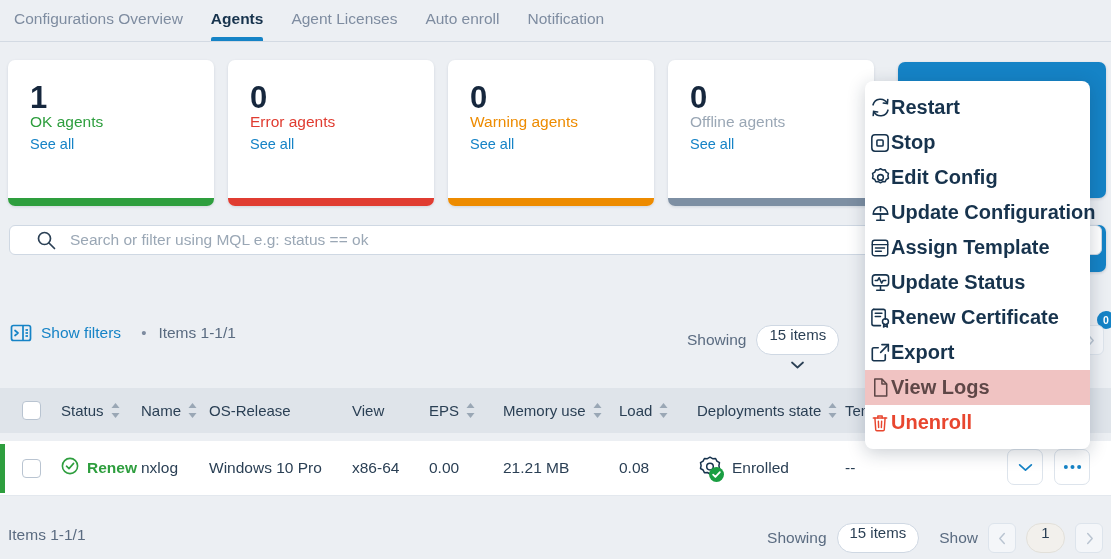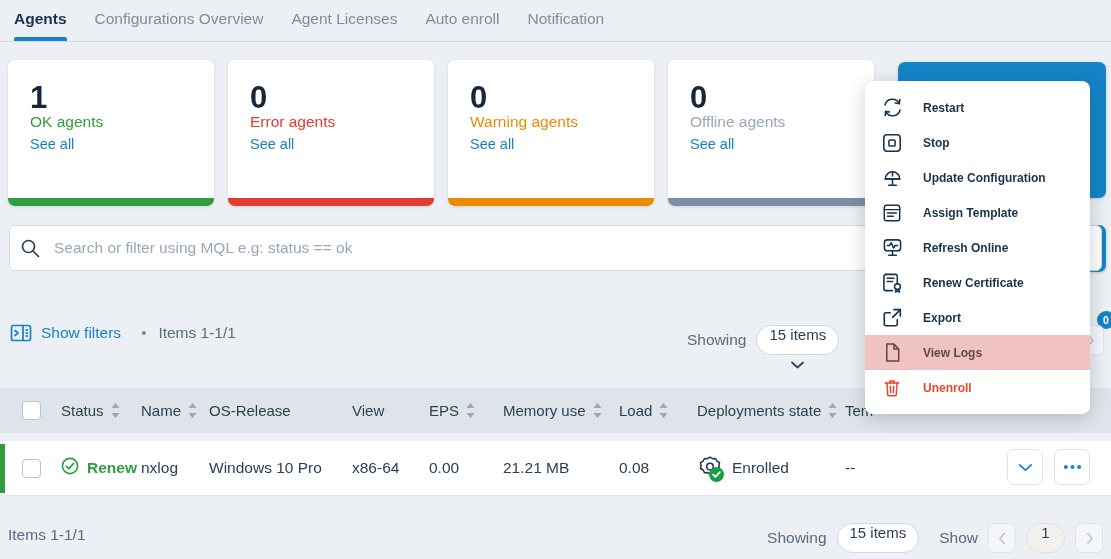--- a/index.html
+++ b/index.html
@@ -52,23 +52,23 @@
   
   .blue-btn {
     position:absolute; background:#1583c6; border-radius:7px;
     box-shadow:0 1px 3px rgba(20,40,70,.18);
   }
   #blue-primary { left:898px; top:62px; width:208px; height:136px; }
   #blue-secondary{ left:898px; top:225px; width:208px; height:47px; }
 
   
   .searchwrap {
-    position:absolute; left:9px; top:225px; width:1093px; height:46px;
+    position:absolute; left:9px; top:225px; width:1093px; height:30px;
     background:#fff; border:1px solid #cfd8e3; border-radius:6px;
-    display:flex; align-items:center; padding-left:10px;
+    display:flex; align-items:center; padding-left:26px;
   }
   .searchwrap .mag { width:20px; height:20px; flex:0 0 20px; margin-right:12px; }
   .search-input {
     border:0; outline:0; background:transparent; flex:1;
     font-family:"Liberation Sans", sans-serif; font-size:15.5px; color:#2a3f54;
     padding-right:14px;
   }
   .search-input::placeholder { color:#9aa7b5; }
 
   
@@ -134,34 +134,34 @@
   .bottom-right { position:absolute; right:8px; top:8px; display:flex; align-items:center; gap:10px; }
 
   
   .menu {
     position:absolute; left:865px; top:81px; width:225px;
     background:#fff; border-radius:8px;
     box-shadow:0 4px 18px rgba(16,36,60,.22);
     padding:9px 0 9px 0; z-index:50;
   }
   .menu-item {
-    height:35px; display:flex; align-items:center; gap:20px;
-    padding:0 16px 0 16px; cursor:pointer;
-    font-size:12px; font-weight:700; color:#17334d; white-space:nowrap;
+    height:35px; display:flex; align-items:center; gap:0;
+    padding:0 16px 0 4px; cursor:pointer;
+    font-size:20px; font-weight:700; color:#17334d; white-space:nowrap;
   }
   .menu-item .mi-icon { width:22px; height:22px; flex:0 0 22px; display:flex; align-items:center; justify-content:center; }
   .menu-item.highlight { background:#f0c3c2; color:#5e4747; }
   .menu-item.danger { color:#e8462f; }
 </style>
 </head>
 <body>
 
 <div class="tabbar">
+  <div class="tab">Configurations Overview</div>
   <div class="tab active">Agents</div>
-  <div class="tab">Configurations Overview</div>
   <div class="tab">Agent Licenses</div>
   <div class="tab">Auto enroll</div>
   <div class="tab">Notification</div>
 </div>
 
 <div class="blue-btn" id="blue-primary"></div>
 <div class="blue-btn" id="blue-secondary"></div>
 
 <div class="cards">
 
@@ -400,20 +400,29 @@
   <div class="menu-item">
     <span class="mi-icon">
       <svg viewBox="0 0 22 22" width="20" height="20" fill="none" stroke="#17334d" stroke-width="1.7">
         <rect x="2" y="2" width="18" height="18" rx="3.5"></rect>
         <rect x="7.6" y="7.6" width="6.8" height="6.8" rx="1.2"></rect>
       </svg>
     </span>
     <span>Stop</span>
   </div>
 
+  <div class="menu-item">
+    <span class="mi-icon">
+      <svg viewBox="0 0 22 22" width="21" height="21" fill="none" stroke="#17334d" stroke-width="1.6" stroke-linejoin="round">
+        <path d="M11 1.8 l2.3 1.3 2.6 -0.2 1.1 2.4 2.3 1.3 -0.5 2.6 0.5 2.6 -2.3 1.3 -1.1 2.4 -2.6 -0.2 -2.3 1.3 -2.3 -1.3 -2.6 0.2 -1.1 -2.4 -2.3 -1.3 0.5 -2.6 -0.5 -2.6 2.3 -1.3 1.1 -2.4 2.6 0.2 z"></path>
+        <circle cx="11" cy="11" r="3"></circle>
+      </svg>
+    </span>
+    <span>Edit Config</span>
+  </div>
 
   <div class="menu-item">
     <span class="mi-icon">
       <svg viewBox="0 0 22 22" width="21" height="21" fill="none" stroke="#17334d" stroke-width="1.6" stroke-linecap="round">
         <path d="M3.5 12.5 A7.5 7.5 0 0 1 18.5 12.5 Z"></path>
         <line x1="3.5" y1="12.5" x2="18.5" y2="12.5"></line>
         <line x1="11" y1="12.8" x2="11" y2="18.5"></line>
         <line x1="7" y1="19.2" x2="15" y2="19.2"></line>
         <line x1="11" y1="5" x2="11" y2="9.5"></line>
       </svg>
@@ -435,21 +444,21 @@
 
   <div class="menu-item">
     <span class="mi-icon">
       <svg viewBox="0 0 22 22" width="21" height="21" fill="none" stroke="#17334d" stroke-width="1.6" stroke-linecap="round" stroke-linejoin="round">
         <rect x="2.5" y="3" width="17" height="11.5" rx="3"></rect>
         <path d="M5.5 8.8 L8 8.8 L9.6 6 L12.2 11.6 L13.8 8.8 L16.5 8.8"></path>
         <line x1="11" y1="14.5" x2="11" y2="18.6"></line>
         <line x1="7" y1="19.2" x2="15" y2="19.2"></line>
       </svg>
     </span>
-    <span>Refresh Online</span>
+    <span>Update Status</span>
   </div>
 
   <div class="menu-item">
     <span class="mi-icon">
       <svg viewBox="0 0 22 22" width="21" height="21" fill="none" stroke="#17334d" stroke-width="1.6" stroke-linecap="round" stroke-linejoin="round">
         <path d="M4 2.5 h10 a2 2 0 0 1 2 2 v8.4"></path>
         <path d="M4 2.5 a2 2 0 0 0 -2 2 v13 a2 2 0 0 0 2 2 h7"></path>
         <line x1="5.5" y1="6.5" x2="12.5" y2="6.5"></line>
         <line x1="5.5" y1="10" x2="11" y2="10"></line>
         <circle cx="16.2" cy="15.3" r="3.1"></circle>

